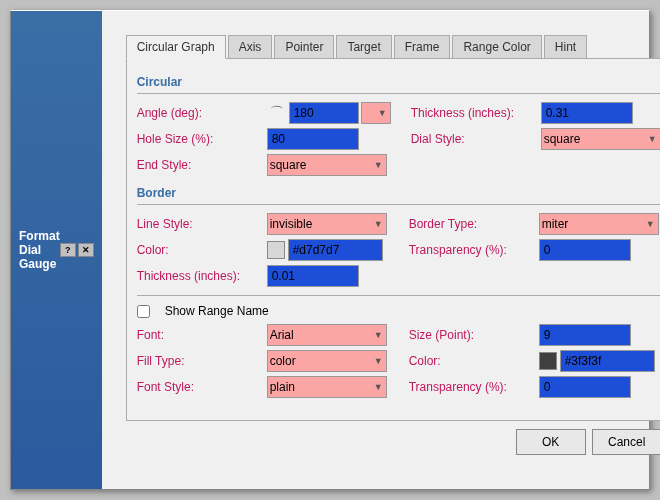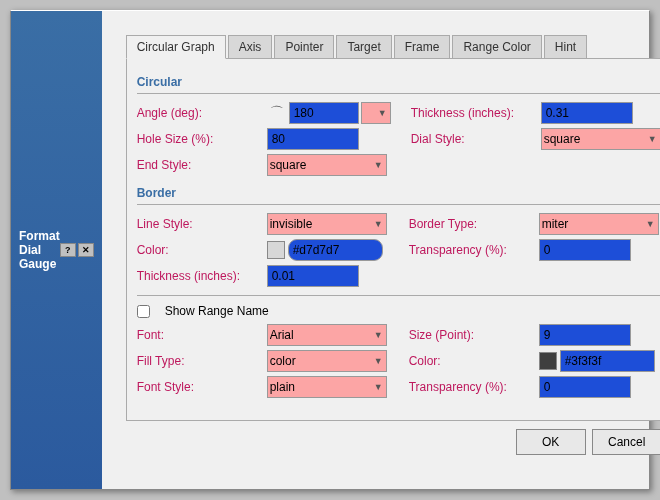--- a/index.html
+++ b/index.html
@@ -124,21 +124,21 @@
             <select class="form-select">
               <option>miter</option>
             </select>
           </div>
         </div>
 
         <div class="form-row">
           <span class="form-label">Color:</span>
           <div class="color-input-row">
             <div class="color-swatch" style="background-color: #d7d7d7;"></div>
-            <input type="text" class="form-input" style="width: 95px; border-radius: 9px;" value="#d7d7d7">
+            <input type="text" class="form-input" style="width: 95px;" value="#d7d7d7">
           </div>
         </div>
 
         <div class="form-row">
           <span class="form-label">Transparency (%):</span>
           <input type="text" class="form-input short" value="0" style="">
         </div>
 
         <div class="form-row">
           <span class="form-label">Thickness (inches):</span>

